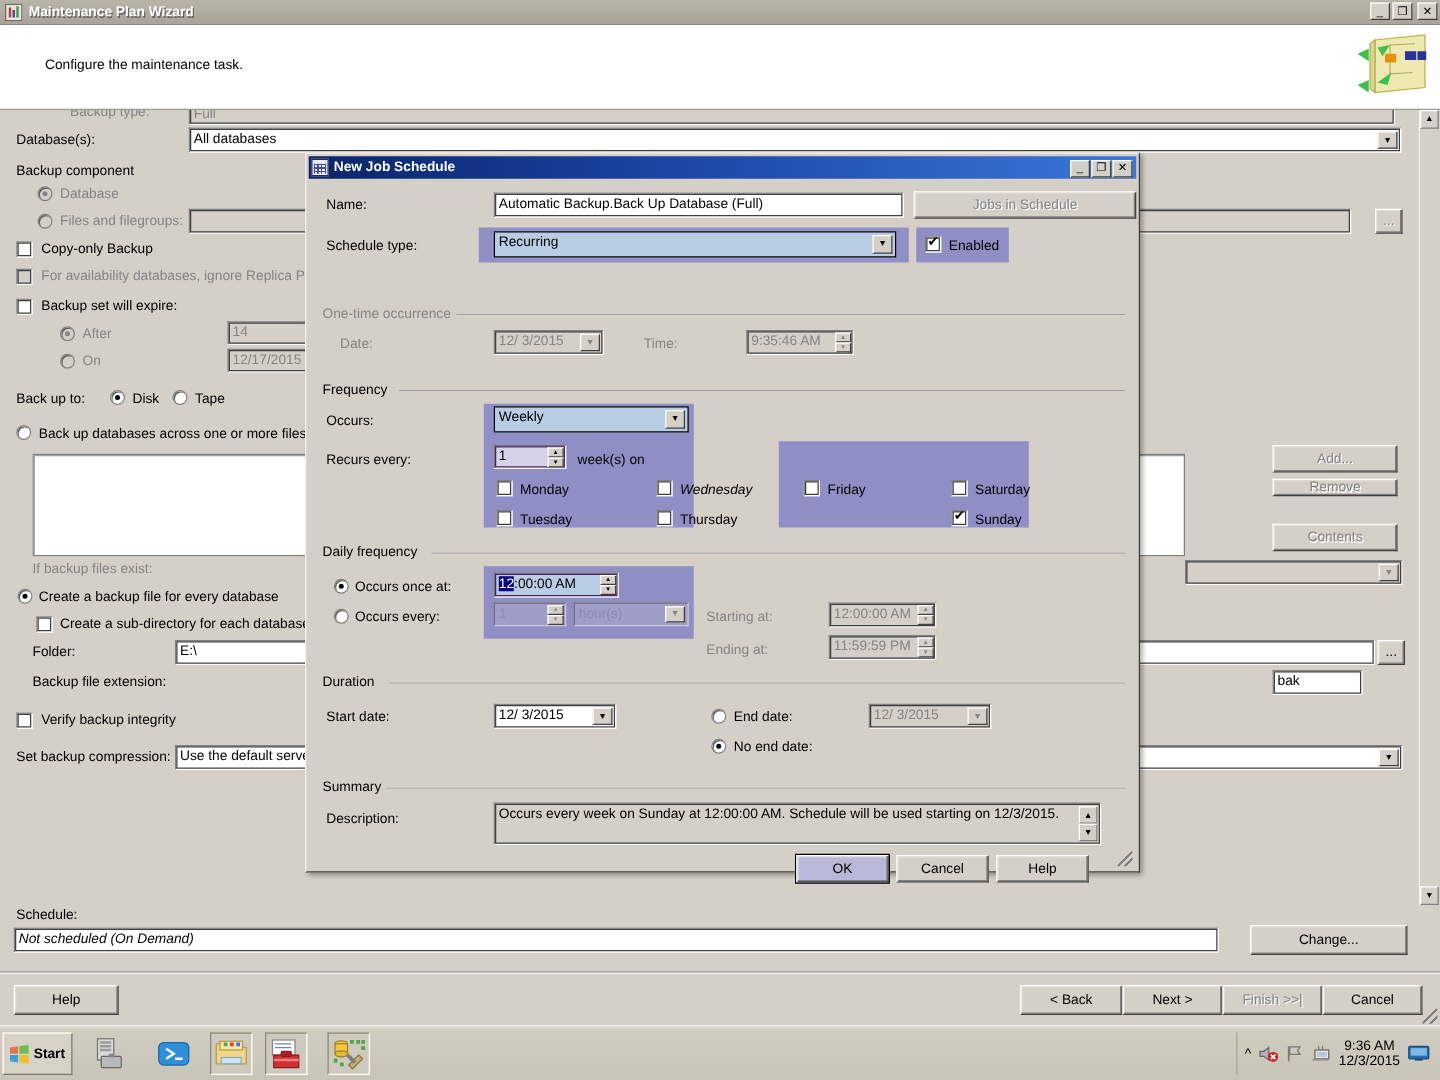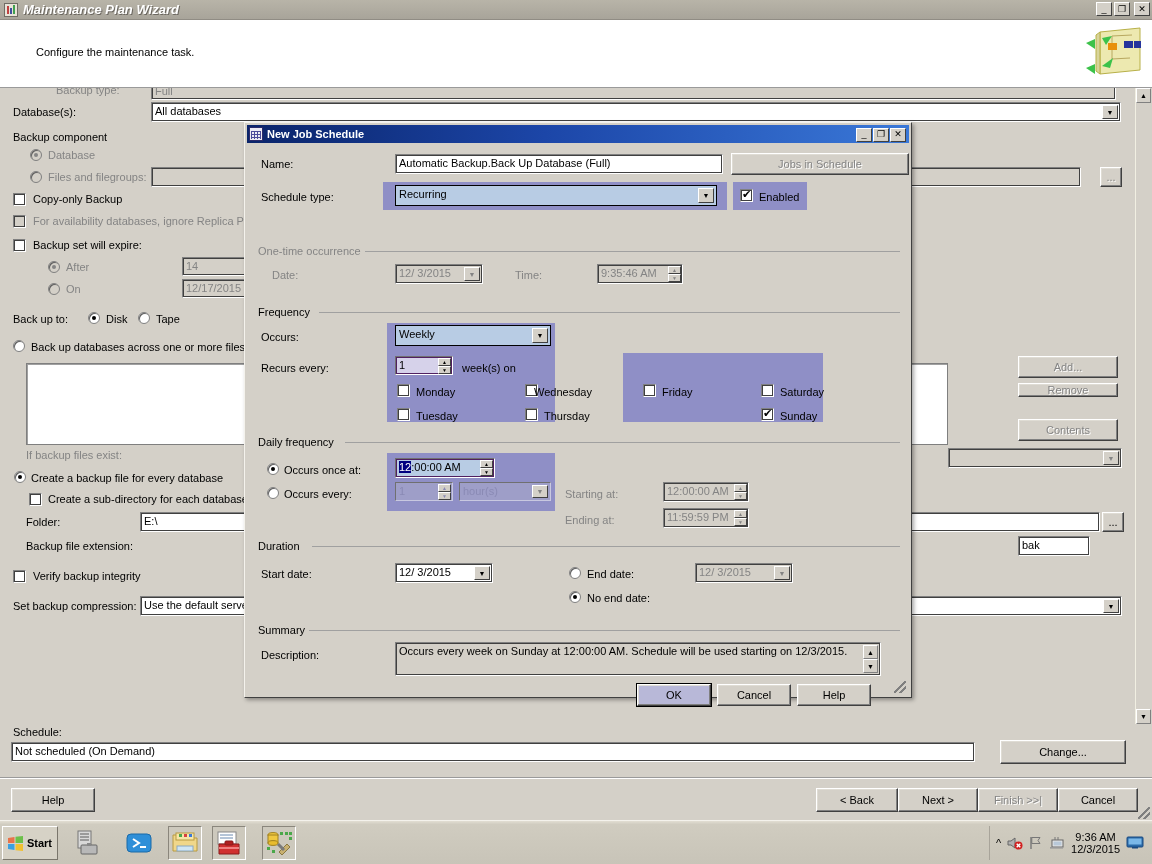--- a/index.html
+++ b/index.html
@@ -18,21 +18,21 @@
     position: absolute; left:0; top:0; width:1152px; height:20px;
     background: linear-gradient(to bottom,#b8b4a8 0%, #a8a49a 100%);
     border-bottom: 1px solid #908c84;
     display:flex; align-items:center;
   }
   .win-title-ico { width:16px; height:16px; margin:0 4px 0 3px; position:relative; }
   .win-title-ico .sheet{position:absolute;left:1px;top:1px;width:14px;height:14px;background:#e8e4d8;border:1px solid #706c64;}
   .win-title-ico .bar1{position:absolute;left:4px;top:4px;width:2px;height:8px;background:#c04040;}
   .win-title-ico .bar2{position:absolute;left:7px;top:6px;width:2px;height:6px;background:#4050a0;}
   .win-title-ico .bar3{position:absolute;left:10px;top:3px;width:2px;height:9px;background:#40a050;}
-  .win-title-text { font-weight:bold; font-size:13px; color:#fff; text-shadow:1px 1px 0 #6b6760;font-style:italic; }
+  .win-title-text { font-weight:bold; font-size:11px; color:#fff; text-shadow:1px 1px 0 #6b6760; }
   .win-btns { position:absolute; right:2px; top:2px; display:flex; gap:2px; }
   .win-btn {
     width:16px; height:14px; background:#d4d0c8;
     border:1px solid; border-color:#fff #404040 #404040 #fff;
     font-size:9px; line-height:12px; text-align:center; color:#000;
     font-family:"Liberation Sans",sans-serif;
   }
   .win-btn.close { margin-left:2px; }
 
   
@@ -334,21 +334,21 @@
     </div>
 
     <div class="bg-scroll-v">
       <div class="sb-arrow">▲</div>
       <div style="position:absolute;top:621px;left:0;" class="sb-arrow">▼</div>
     </div>
   </div>
 
   <div class="sched-strip">
     <div class="lbl" style="left:13px;top:2px;">Schedule:</div>
-    <div class="tbox" style="left:11px;top:18px;width:964px;height:20px;">Not scheduled (On Demand)</div>
+    <div class="tbox" style="left:11px;top:18px;width:964px;height:20px;font-style:italic;">Not scheduled (On Demand)</div>
     <div class="btn" style="left:1000px;top:16px;width:126px;height:24px;">Change...</div>
   </div>
 
   <div class="wiz-footer">
     <div class="btn" style="left:11px;top:9px;width:84px;height:24px;">Help</div>
     <div class="btn" style="left:816px;top:9px;width:82px;height:24px;">&lt; Back</div>
     <div class="btn" style="left:898px;top:9px;width:80px;height:24px;">Next &gt;</div>
     <div class="btn dis" style="left:978px;top:9px;width:80px;height:24px;">Finish &gt;&gt;|</div>
     <div class="btn" style="left:1058px;top:9px;width:80px;height:24px;">Cancel</div>
     <div class="resize-grip" style="right:2px;bottom:1px;"></div>
@@ -417,21 +417,21 @@
             <div>▼</div>
           </span>
       </div>
       <div class="lbl" style="left:215px;top:217px;">week(s) on</div>
 
       <div class="cb" style="left:150px;top:239px;"></div>
       <div class="lbl" style="left:169px;top:241px;">Monday</div>
       <div class="cb" style="left:150px;top:263px;"></div>
       <div class="lbl" style="left:169px;top:265px;">Tuesday</div>
       <div class="cb" style="left:278px;top:239px;"></div>
-      <div class="lbl" style="left:287px;top:241px;">Wednesday</div>
+      <div class="lbl" style="left:297px;top:241px;font-style:italic;">Wednesday</div>
       <div class="cb" style="left:278px;top:263px;"></div>
       <div class="lbl" style="left:297px;top:265px;">Thursday</div>
       <div class="cb" style="left:396px;top:239px;"></div>
       <div class="lbl" style="left:415px;top:241px;">Friday</div>
       <div class="cb" style="left:514px;top:239px;"></div>
       <div class="lbl" style="left:533px;top:241px;">Saturday</div>
       <div class="cb on" style="left:514px;top:263px;"></div>
       <div class="lbl" style="left:533px;top:265px;">Sunday</div>
 
       <div class="grp-lbl" style="left:11px;top:291px;">Daily frequency</div>

